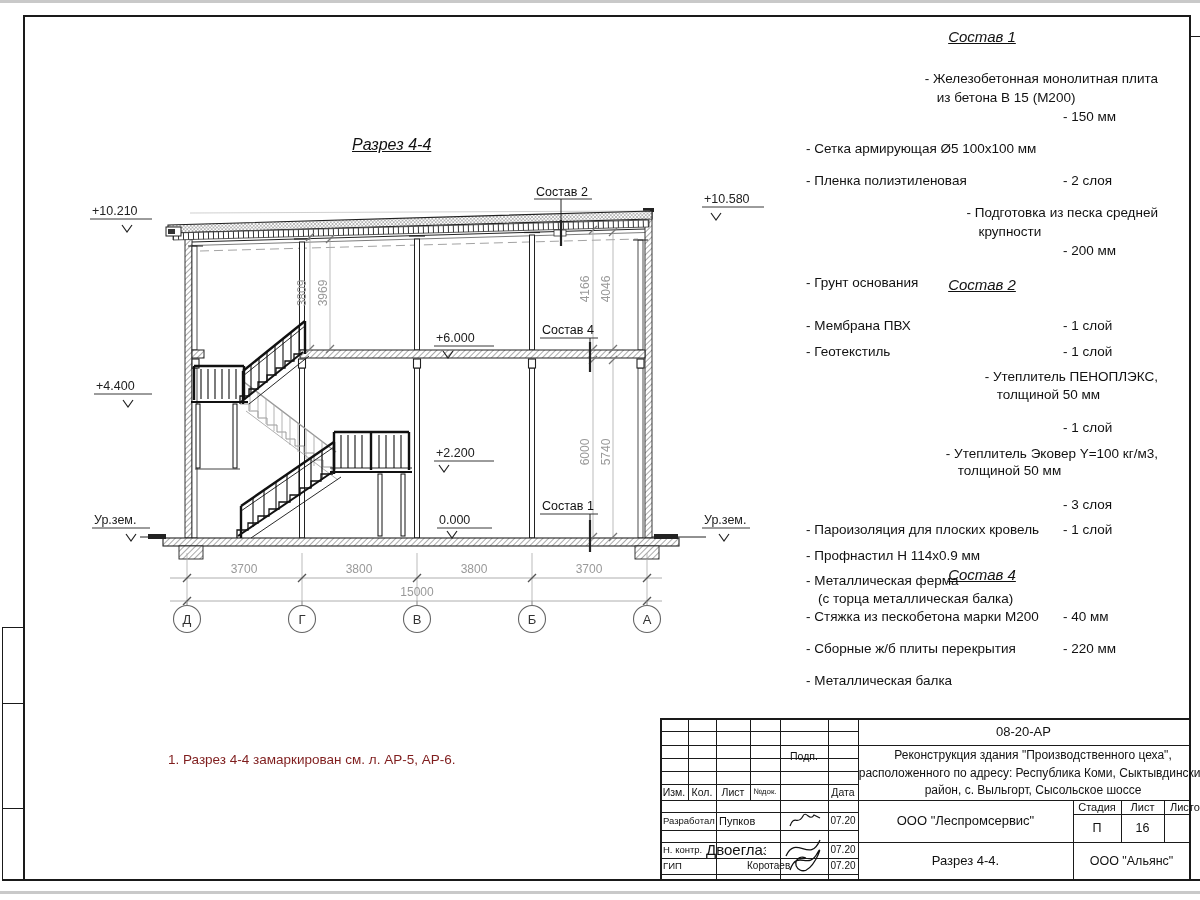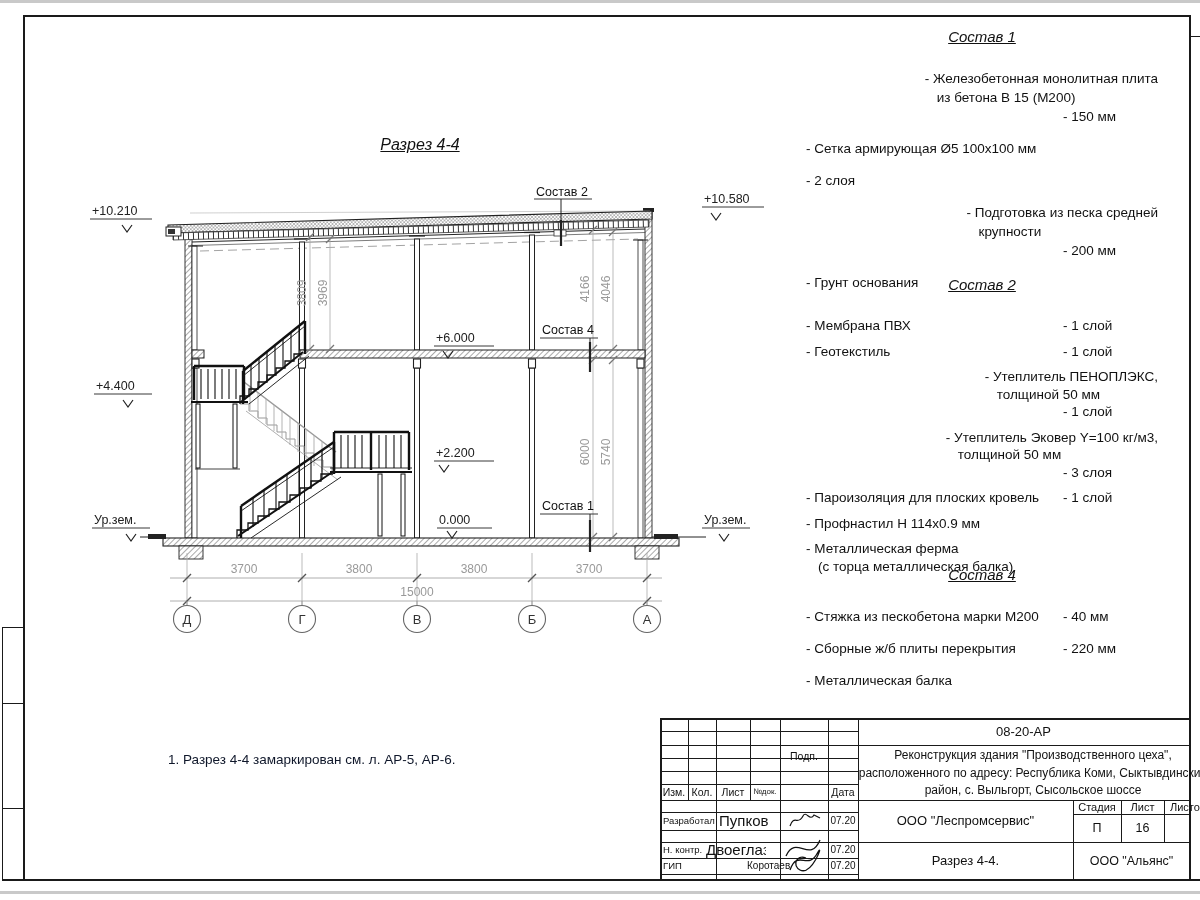--- a/index.html
+++ b/index.html
@@ -2,27 +2,27 @@
 <html><head>
 <meta charset="utf-8">
 <style>
   html,body{margin:0;padding:0;background:#fff;}
   .page{position:relative;width:1200px;height:900px;background:#fff;overflow:hidden;
         font-family:"Liberation Sans", sans-serif;color:#111;}
   .abs{position:absolute;}
   .hl{position:absolute;background:#1a1a1a;height:1px;}
   .vl{position:absolute;background:#1a1a1a;width:1px;}
   .grey-strip{position:absolute;left:0;width:1200px;background:#c9c9c9;}
-  .dwg-title{position:absolute;left:352px;top:136px;width:136px;text-align:center;
+  .dwg-title{position:absolute;left:352px;top:136px;width:136px;text-align:left;
              font-size:16px;font-style:italic;text-decoration:underline;color:#111;}
-  .note{position:absolute;left:168px;top:752px;font-size:13.5px;color:#0f172a;}
+  .note{position:absolute;left:168px;top:752px;font-size:13.5px;color:#7f1d1d;}
   .clist{position:absolute;left:806px;width:352px;color:#111;}
   .clist .ct{font-size:15px;font-style:italic;text-align:center;text-decoration:underline;margin-bottom:24px;}
   .row{display:flex;align-items:flex-start;margin-top:13px;font-size:13.5px;line-height:19px;}
-  .c2 .row{margin-top:8px;line-height:17.5px;}
+  .c2 .row{margin-top:8px;line-height:17.5px;gap:16px;}
   .row.b{align-items:flex-end;flex-direction:column;}
   .row .tx{flex:1;white-space:pre-line;padding-left:12px;text-indent:-12px;}
   .row .vl2{width:95px;flex:none;}
   .tbt{position:absolute;overflow:hidden;white-space:nowrap;color:#111;}
   .c{text-align:center;}
   .pre{white-space:pre-line;}
 </style>
 </head>
 <body>
 <div class="page">
@@ -246,20 +246,21 @@
   <div class="row b">
         <div class="tx">- Железобетонная  монолитная плита
 из бетона В 15 (М200)</div>
         <div class="vl2">- 150 мм</div>
       </div>
   <div class="row">
         <div class="tx">- Сетка армирующая Ø5 100х100 мм</div>
         <div class="vl2"></div>
       </div>
   <div class="row">
+        <div class="tx">- Пленка полиэтиленовая</div>
         <div class="vl2">-  2 слоя</div>
       </div>
   <div class="row b">
         <div class="tx">- Подготовка из песка средней
 крупности</div>
         <div class="vl2">- 200 мм</div>
       </div>
   <div class="row">
         <div class="tx">- Грунт основания</div>
         <div class="vl2"></div>
@@ -343,21 +344,21 @@
   <div class="vl" style="left:1164px;top:800px;height:42px;"></div>
 
   <div class="tbt c" style="left:660px;top:784px;width:28px;height:16px;line-height:16px;font-size:10.5px;">Изм.</div>
   <div class="tbt c" style="left:688px;top:784px;width:28px;height:16px;line-height:16px;font-size:10.5px;">Кол.</div>
   <div class="tbt c" style="left:716px;top:784px;width:34px;height:16px;line-height:16px;font-size:10.5px;">Лист</div>
   <div class="tbt c" style="left:750px;top:784px;width:30px;height:16px;line-height:16px;font-size:8px;">№док.</div>
   <div class="tbt c" style="left:780px;top:748px;width:48px;height:16px;line-height:16px;font-size:10.5px;">Подп.</div>
   <div class="tbt c" style="left:828px;top:784px;width:30px;height:16px;line-height:16px;font-size:10.5px;">Дата</div>
 
   <div class="tbt" style="left:663px;top:812px;width:53px;height:18px;line-height:18px;font-size:9.5px;">Разработал</div>
-  <div class="tbt" style="left:719px;top:812px;width:60px;height:18px;line-height:18px;font-size:15px;">Пупков</div>
+  <div class="tbt" style="left:719px;top:812px;width:60px;height:18px;line-height:18px;font-size:11px;">Пупков</div>
   <div class="tbt c" style="left:828px;top:812px;width:30px;height:18px;line-height:18px;font-size:10px;">07.20</div>
   <div class="tbt" style="left:663px;top:842px;width:53px;height:16px;line-height:16px;font-size:9.5px;">Н. контр.</div>
   <div class="tbt" style="left:706px;top:842px;width:60px;height:16px;line-height:16px;font-size:15px;">Двоеглазов</div>
   <div class="tbt c" style="left:828px;top:842px;width:30px;height:16px;line-height:16px;font-size:10px;">07.20</div>
   <div class="tbt" style="left:663px;top:858px;width:53px;height:16px;line-height:16px;font-size:9.5px;">ГИП</div>
   <div class="tbt" style="left:719px;top:858px;width:77px;height:16px;line-height:16px;font-size:10px;padding-left:28px;">Коротаев</div>
   <div class="tbt c" style="left:828px;top:858px;width:30px;height:16px;line-height:16px;font-size:10px;">07.20</div>
 
   <div class="tbt c" style="left:858px;top:718px;width:331px;height:27px;line-height:27px;font-size:13px;">08-20-АР</div>
   <div class="tbt c pre" style="left:858px;top:747px;width:350px;font-size:12px;line-height:17.5px;white-space:pre;overflow:visible;">Реконструкция здания "Производственного цеха",

